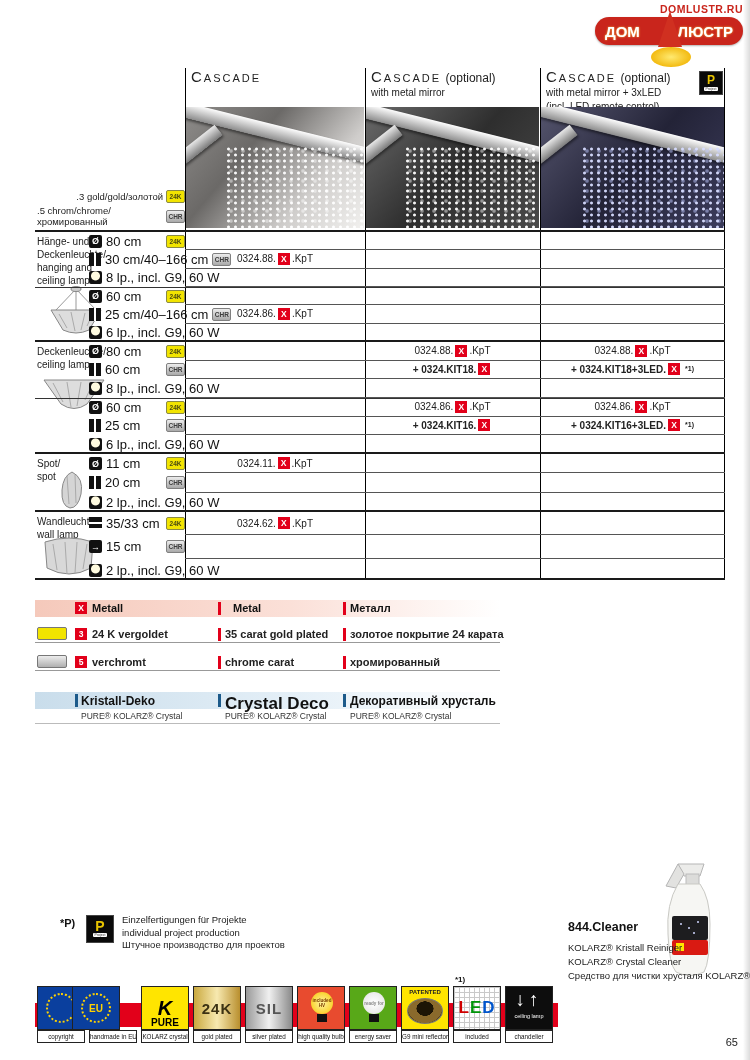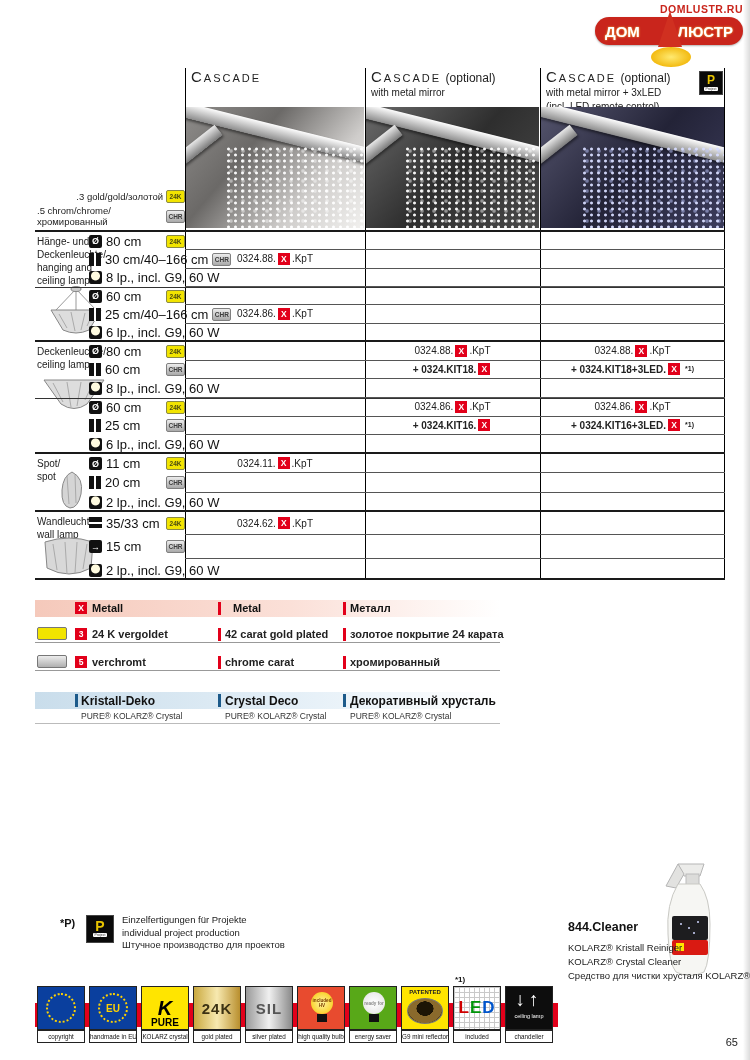--- a/index.html
+++ b/index.html
@@ -465,40 +465,40 @@
       <span class="sep red" style="left:183px"></span>
       <span class="lg-bold" style="left:198px">Metal</span>
       <span class="sep red" style="left:308px"></span>
       <span class="lg-bold" style="left:315px">Металл</span>
     </div>
     <div class="lg-row" style="top:26px">
       <span class="swatch gold"></span>
       <span class="numbadge" style="left:40px">3</span>
       <span class="lg-text" style="left:57px">24 K vergoldet</span>
       <span class="sep red" style="left:183px"></span>
-      <span class="lg-text" style="left:190px">42 carat gold plated</span>
+      <span class="lg-text" style="left:190px">35 carat gold plated</span>
       <span class="sep red" style="left:308px"></span>
       <span class="lg-text" style="left:315px;font-weight:bold">золотое покрытие 24 карата</span>
     </div>
     <div class="lg-line" style="top:42px"></div>
     <div class="lg-row" style="top:54px">
       <span class="swatch chrome"></span>
       <span class="numbadge" style="left:40px">5</span>
       <span class="lg-text" style="left:57px">verchromt</span>
       <span class="sep red" style="left:183px"></span>
       <span class="lg-text" style="left:190px">chrome carat</span>
       <span class="sep red" style="left:308px"></span>
       <span class="lg-text" style="left:315px;font-weight:bold">хромированный</span>
     </div>
     <div class="lg-line" style="top:70px"></div>
     <div class="lg-bar crystal">
       <span class="sep blue" style="left:40px"></span>
       <span class="lg-bold" style="left:46px;font-size:12px">Kristall-Deko</span>
       <span class="sep blue" style="left:183px"></span>
-      <span class="lg-bold" style="left:190px;font-size:12px">Crystal Deco</span>
+      <span class="lg-bold" style="left:190px;font-size:17px">Crystal Deco</span>
       <span class="sep blue" style="left:308px"></span>
       <span class="lg-bold" style="left:315px;font-size:12px">Декоративный хрусталь</span>
     </div>
     <span class="pure-sub" style="left:46px">PURE® KOLARZ® Crystal</span>
     <span class="pure-sub" style="left:190px">PURE® KOLARZ® Crystal</span>
     <span class="pure-sub" style="left:315px">PURE® KOLARZ® Crystal</span>
     <div class="lg-line" style="top:123px;background:#bbb"></div>
   </div>
 
   <div id="pnote">
@@ -534,21 +534,21 @@
     <div class="l" style="top:108px">Средство для чистки хрусталя KOLARZ®</div>
   </div>
 
   <div id="strip">
     <div class="band"></div>
     <div id="certs">
         <div class="cert eu" style="left: 37px;">
           <div class="starring"></div>
         </div>
         <div class="cert-cap" style="left: 37px;">copyright</div>
-        <div class="cert eu" style="left: 89px; text-align: right;">
+        <div class="cert eu" style="left: 72px; text-align: right;">
           <div class="starring">EU</div>
         </div>
         <div class="cert-cap" style="left: 89px;">handmade in EU</div>
         <div class="cert pure" style="left: 141px;">
           <div class="k">K</div>
           <div class="pl">PURE</div>
         </div>
         <div class="cert-cap" style="left: 141px;">KOLARZ crystal</div>
         <div class="cert gold" style="left: 193px;">24K</div>
         <div class="cert-cap" style="left: 193px;">gold plated</div>

